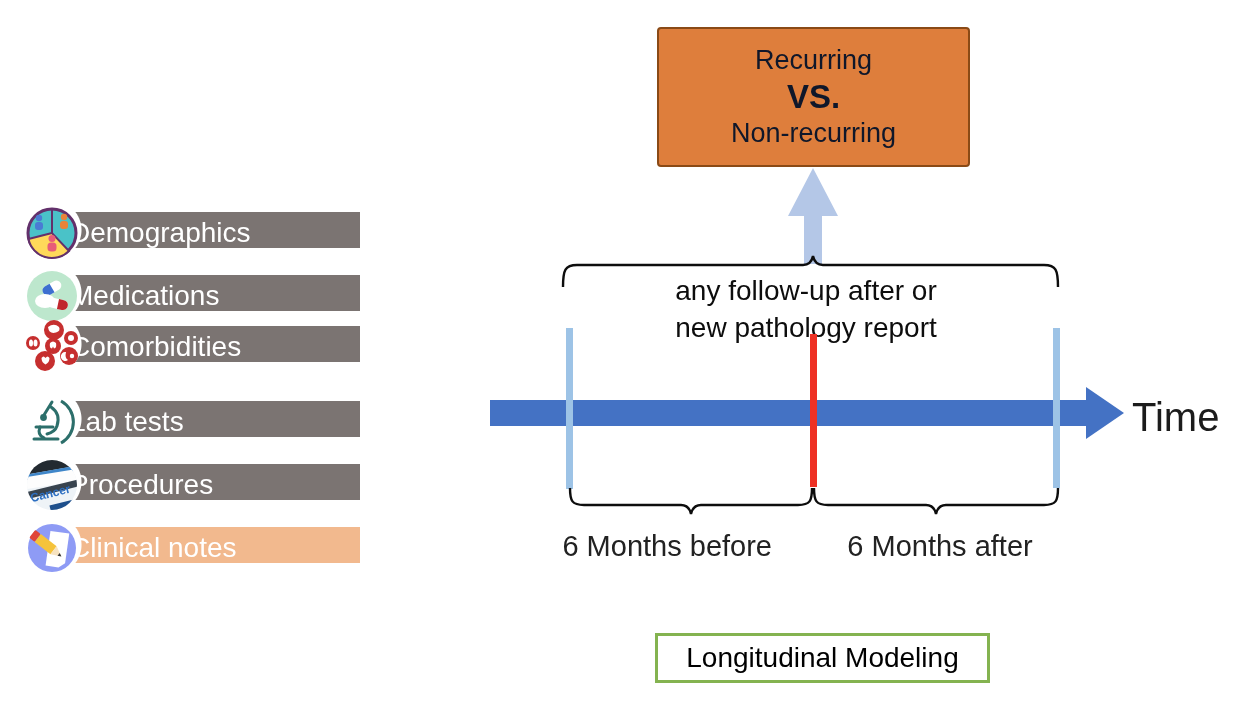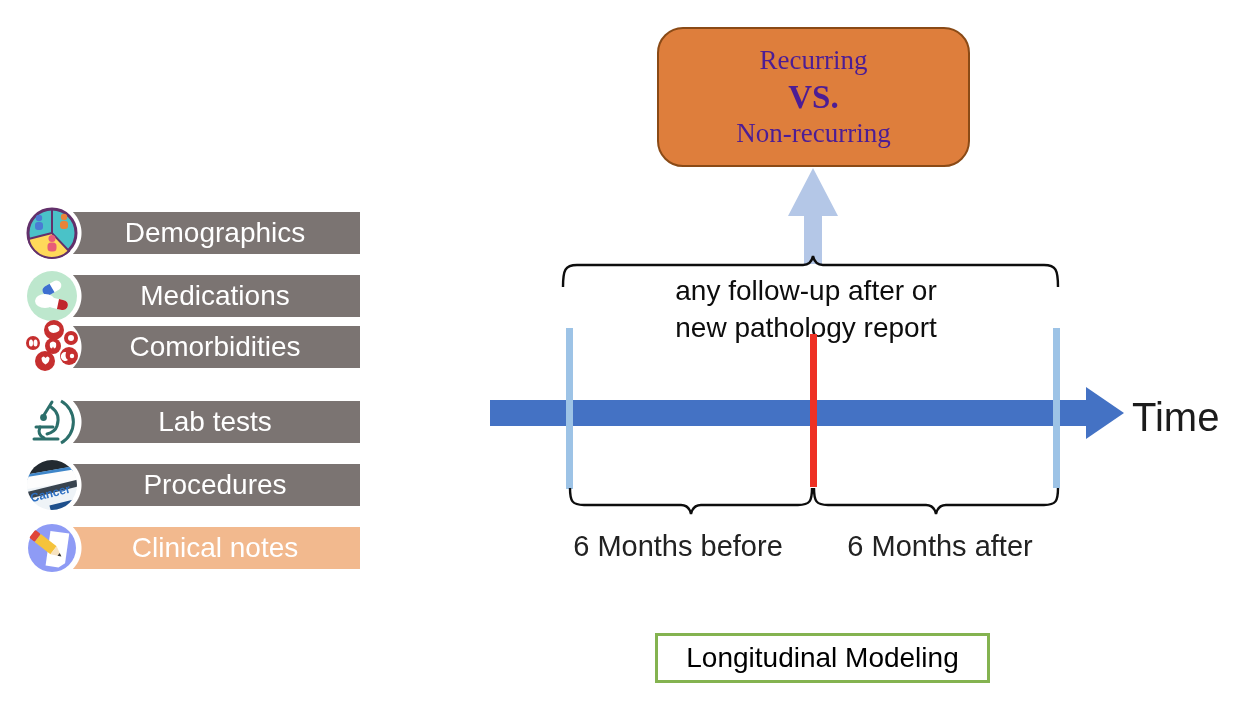--- a/index.html
+++ b/index.html
@@ -1,37 +1,37 @@
 <!DOCTYPE html>
 <html style="--bar-gray: #7b7472; --bar-peach: #f2b98e; --outcome-fill: #de7e3c; --outcome-border: #8a4a16; --pale-arrow: #b4c7e7; --marker-blue: #9dc3e6; --marker-red: #ee3124; --timeline-blue: #4472c4; --caption-border: #84b350; --ink: #1a1a1a;"><head>
 <meta charset="utf-8">
 <style>
   html,body{margin:0;padding:0;background:#fff;}
   .fig{position:relative;width:1236px;height:702px;background:#fff;overflow:hidden;
        font-family:"Liberation Sans", sans-serif;color:var(--ink,#1a1a1a);}
 
   
   .mrow{position:absolute;left:24px;width:340px;height:56px;}
-  .mbar{position:absolute;left:46px;top:7px;width:290px;height:42px;
+  .mbar{position:absolute;left:46px;top:7px;width:290px;height:36px;
         background:radial-gradient(circle at -18px 50%, rgba(0,0,0,0) 29px, var(--bar-gray,#7b7472) 30px);
-        color:#fff;font-size:28px;line-height:42px;text-align:center;}
+        color:#fff;font-size:28px;line-height:42px;}
   .mbar.peach{background:radial-gradient(circle at -18px 50%, rgba(0,0,0,0) 29px, var(--bar-peach,#f2b98e) 30px);}
   .micon{position:absolute;left:0;top:0;width:56px;height:56px;}
 
   
   .caption-box{position:absolute;height:50px;border:3px solid var(--caption-border,#84b350);
         box-sizing:border-box;font-size:28px;line-height:44px;text-align:center;color:#000;background:#fff;}
   .caption-left{left:60px;top:633px;width:271px;}
   .caption-right{left:655px;top:633px;width:335px;}
 
   
   .outcome{position:absolute;left:657px;top:27px;width:313px;height:140px;box-sizing:border-box;
         background:var(--outcome-fill,#de7e3c);border:2.5px solid var(--outcome-border,#8a4a16);
-        border-radius:26px;display:flex;flex-direction:column;justify-content:center;align-items:center;
-        color:#4c1d95;font-family:Liberation Serif, serif;}
+        border-radius:4px;display:flex;flex-direction:column;justify-content:center;align-items:center;
+        color:#0f172a;}
   .outcome .l1,.outcome .l3{font-size:27px;line-height:33px;}
   .outcome .l2{font-size:33px;font-weight:bold;line-height:40px;}
 
   
   .up-arrow{position:absolute;left:788px;top:168px;width:50px;height:96px;}
   .tbar{position:absolute;left:490px;top:400px;width:597px;height:26px;background:var(--timeline-blue,#4472c4);}
   .thead{position:absolute;left:1086px;top:387px;width:0;height:0;
         border-top:26px solid transparent;border-bottom:26px solid transparent;
         border-left:38px solid var(--timeline-blue,#4472c4);}
   .marker{position:absolute;width:7px;z-index:3;}
@@ -39,21 +39,21 @@
   .marker.red{background:var(--marker-red,#ee3124);}
   .m-left{left:566px;top:328px;height:161px;}
   .m-right{left:1053px;top:328px;height:160px;}
   .m-index{left:810px;top:334px;height:153px;}
 
   .brace{position:absolute;z-index:4;}
   .annotation{position:absolute;left:631px;top:272px;width:350px;text-align:center;
         font-size:28px;line-height:37px;color:#0d0d0d;z-index:2;}
   .time-label{position:absolute;left:1132px;top:395px;font-size:40px;color:#1c1c1c;}
   .span-label{position:absolute;top:530px;width:240px;text-align:center;font-size:29px;color:#222;}
-  .span-before{left:558px;}
+  .span-before{left:532px;text-align:right;}
   .span-after{left:820px;}
 </style>
 </head>
 <body>
 
 <div class="fig">
 
   <div>
 
     <div class="mrow" style="top:205px">

